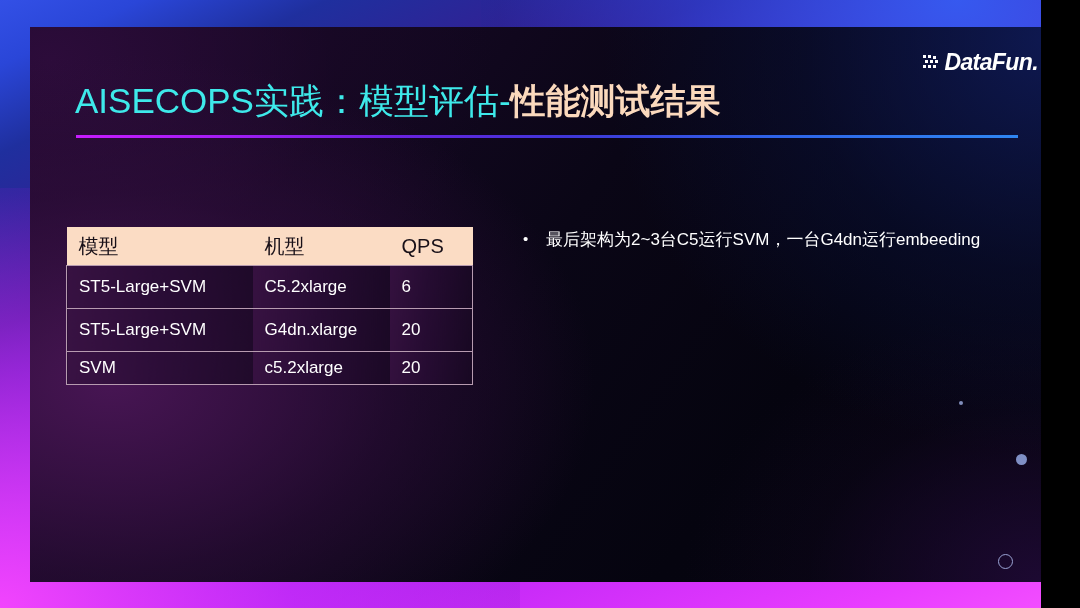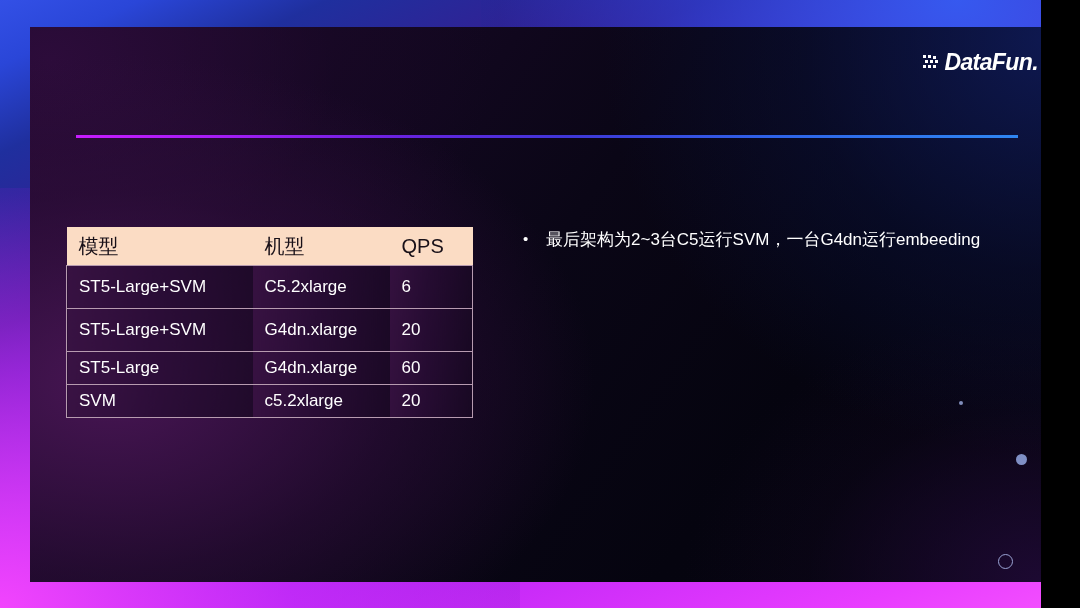--- a/index.html
+++ b/index.html
@@ -272,20 +272,23 @@
         <i style="left:2px;  top:5px;"></i>
         <i style="left:7px;  top:5px;"></i>
         <i style="left:12px; top:5px;"></i>
         <i style="left:0px;  top:10px;"></i>
         <i style="left:5px;  top:10px;"></i>
         <i style="left:10px; top:10px;"></i>
       </span>
       <span id="logo-text">DataFun.</span>
     </div>
 
+    <div id="title">
+      <span class="title-cyan">AISECOPS实践：模型评估-</span><span class="title-peach">性能测试结果</span>
+    </div>
     <div id="title-rule"></div>
 
     <table id="perf-table">
       <colgroup>
         <col class="col-model">
           <col class="col-machine">
           <col class="col-qps">
       </colgroup>
       <thead>
         <tr>
@@ -299,25 +302,20 @@
           <td class="model-cell">ST5-Large+SVM</td>
           <td>C5.2xlarge</td>
           <td>6</td>
         </tr>
         <tr class="tall">
           <td class="model-cell">ST5-Large+SVM</td>
           <td>G4dn.xlarge</td>
           <td>20</td>
         </tr>
         <tr class="short">
-          <td>ST5-Large</td>
-          <td>G4dn.xlarge</td>
-          <td>60</td>
-        </tr>
-        <tr class="short">
           <td>SVM</td>
           <td>c5.2xlarge</td>
           <td>20</td>
         </tr>
       </tbody>
     </table>
 
     <ul id="bullets">
       <li>最后架构为2~3台C5运行SVM，一台G4dn运行embeeding</li>
     </ul>

